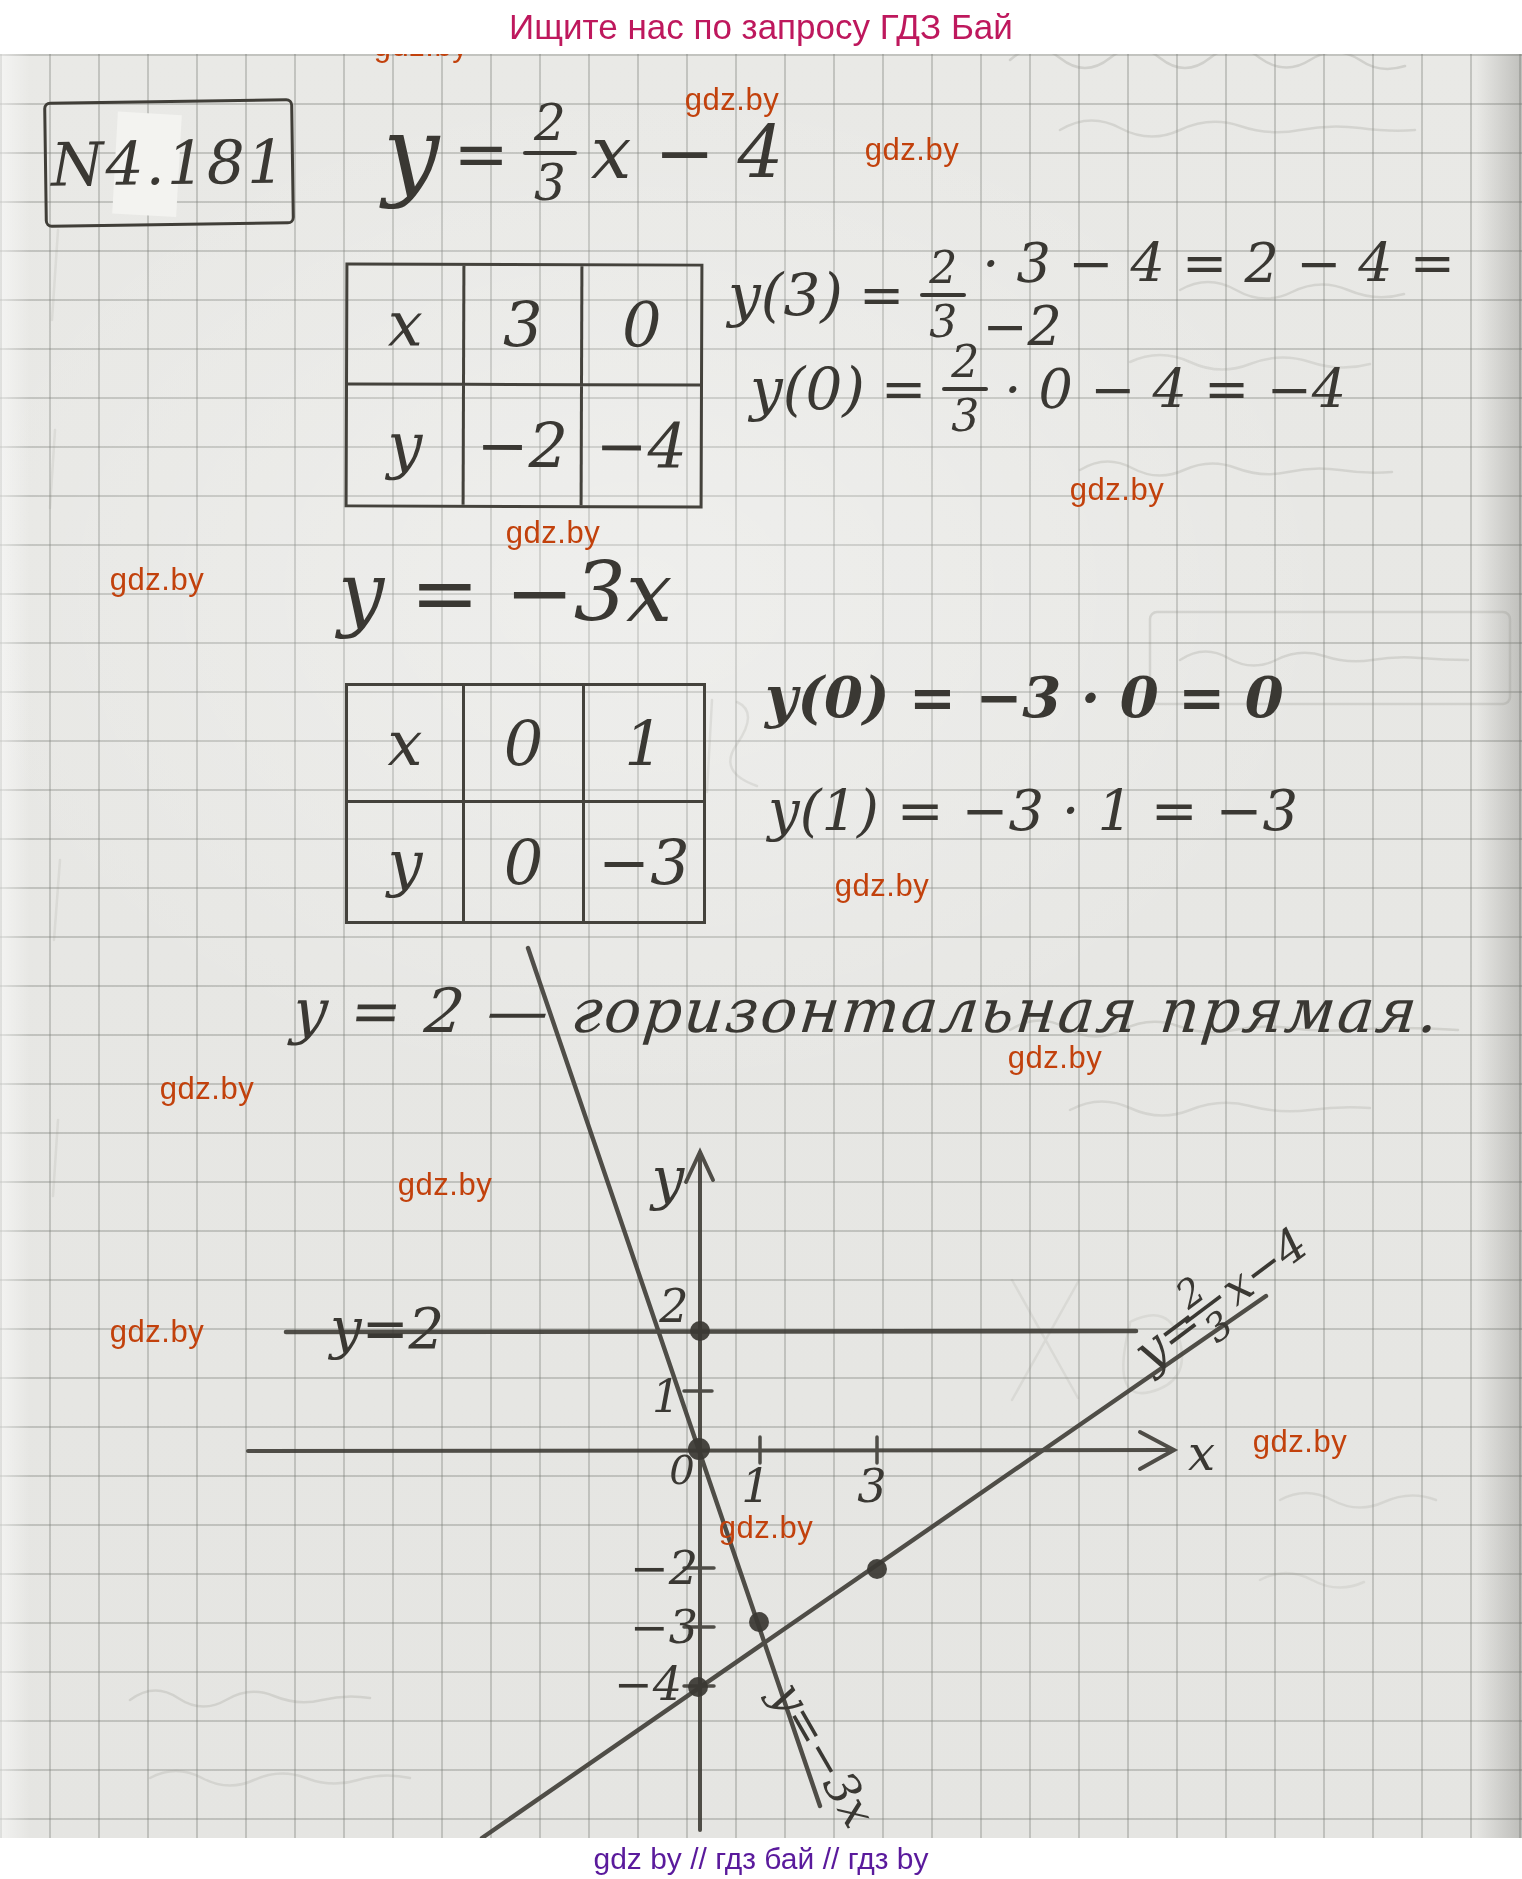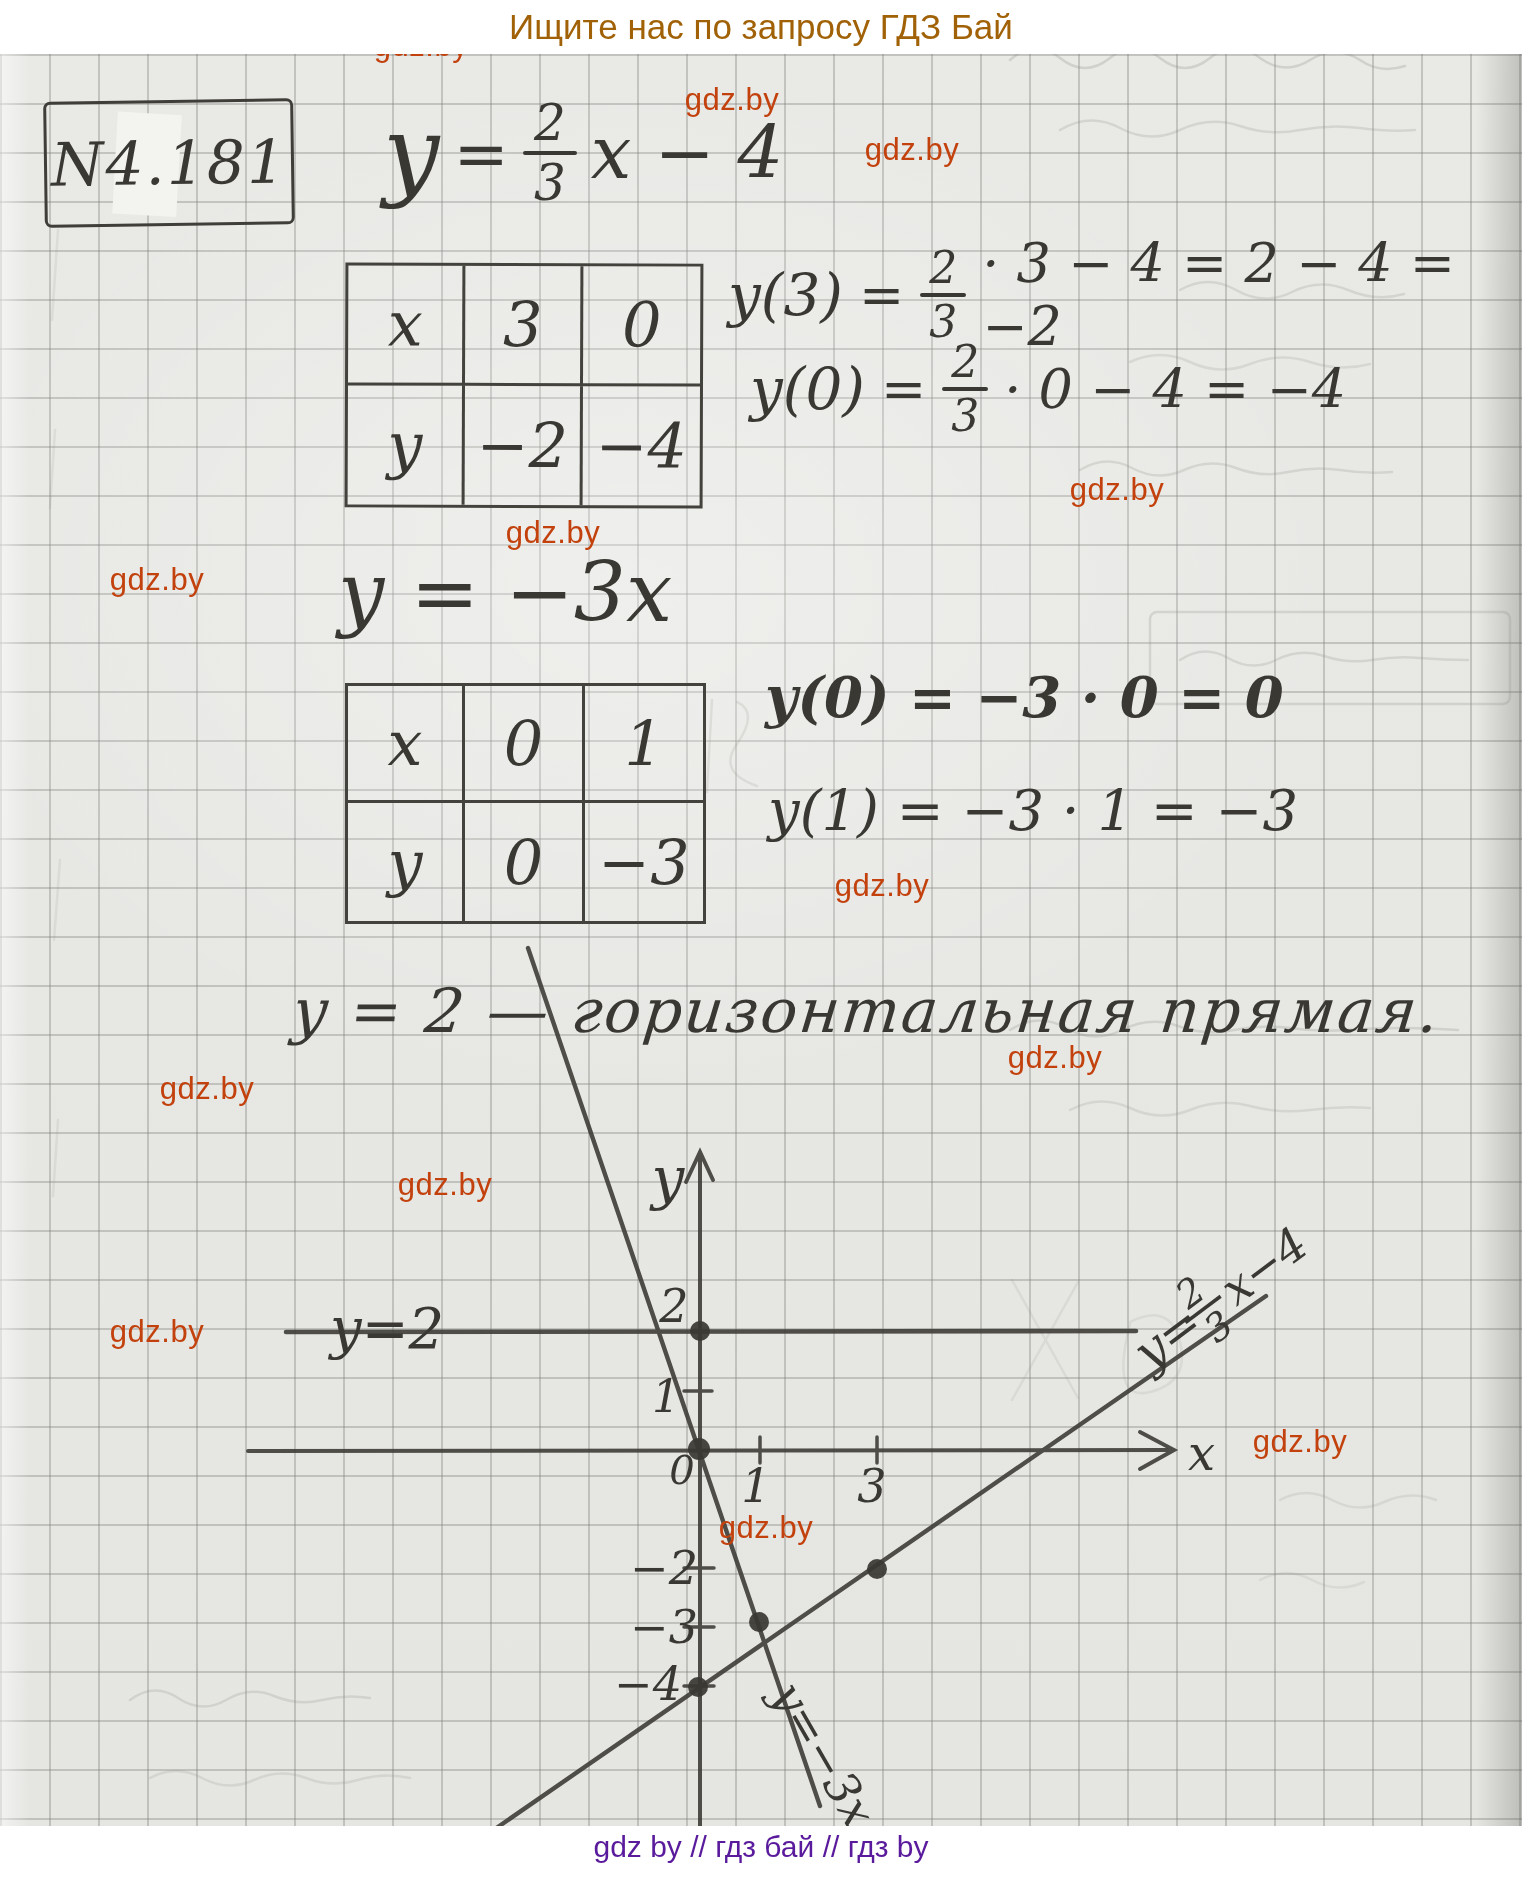--- a/index.html
+++ b/index.html
@@ -12,22 +12,22 @@
       repeating-linear-gradient(to right, rgba(120,123,117,.34) 0 1.6px, transparent 1.6px 49px),
       repeating-linear-gradient(to bottom, rgba(120,123,117,.34) 0 1.6px, transparent 1.6px 49px),
       linear-gradient(#e9e9e6,#e5e5e2);}
   .paper::after{content:"";position:absolute;right:0;top:0;width:46px;height:100%;
       background:linear-gradient(to left, rgba(85,85,80,.28), rgba(0,0,0,0));}
   .paper::before{content:"";position:absolute;left:0;top:0;width:30px;height:100%;
       background:linear-gradient(to right, rgba(255,255,255,.5), rgba(0,0,0,0));}
   
   .top-strip{position:absolute;left:0;top:0;width:1522px;height:54px;background:#fff;
       display:flex;align-items:center;justify-content:center;z-index:6;}
-  .green-header{font-family:"Liberation Sans",sans-serif;font-size:35px;color:#a16207;font-weight:500;}
-  .bottom-strip{position:absolute;left:0;bottom:12px;width:1522px;height:41px;background:#fff;
+  .green-header{font-family:"Liberation Sans",sans-serif;font-size:35px;color:#be185d;font-weight:500;}
+  .bottom-strip{position:absolute;left:0;bottom:0;width:1522px;height:41px;background:#fff;
       display:flex;align-items:center;justify-content:center;z-index:6;}
   .footer-text{font-family:"Liberation Sans",sans-serif;font-size:30px;color:#5a1a9c;}
   
   .wm{position:absolute;transform:translate(-50%,-50%);font-family:"Liberation Sans",sans-serif;
       font-size:31px;color:#c2410c;letter-spacing:.5px;white-space:nowrap;z-index:5;}
   
   .hw{font-family:"DejaVu Serif",serif;font-style:italic;color:#3a3833;}
   .problem-box{position:absolute;left:44px;top:100px;width:244px;height:120px;
       border:3.5px solid #403e38;border-radius:7px;transform:rotate(-0.8deg);
       display:flex;align-items:center;justify-content:center;z-index:3;}

